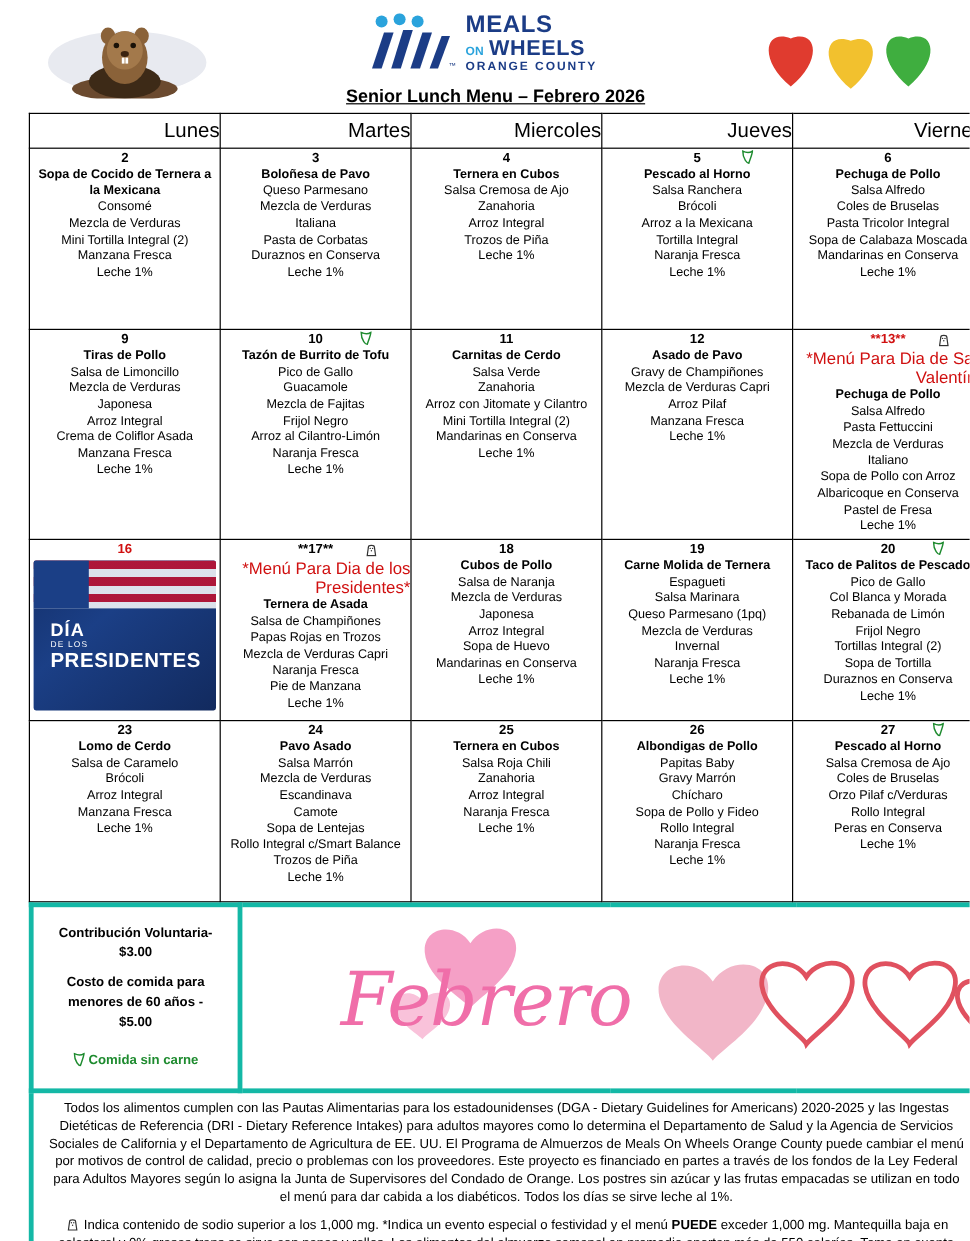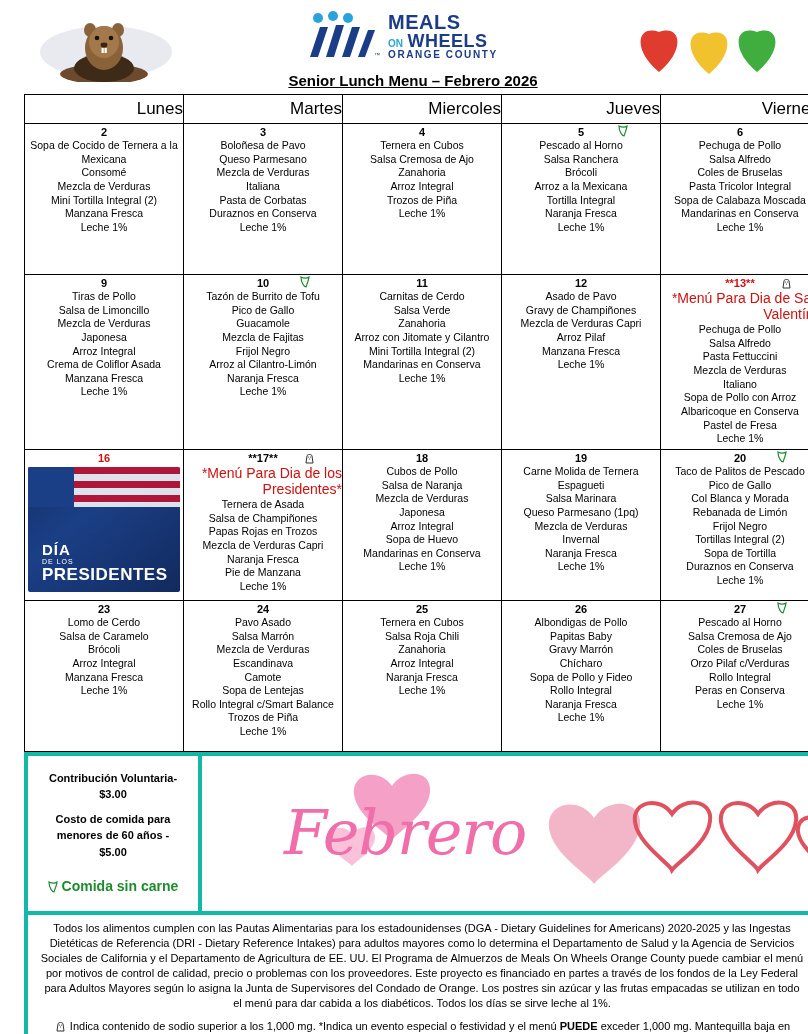--- a/index.html
+++ b/index.html
@@ -28,42 +28,42 @@
   
   table.cal{border-collapse:collapse;width:796px;table-layout:fixed;margin-top:4px;}
   table.cal th,table.cal td{border:1px solid #000;vertical-align:top;}
   table.cal th{font-size:17px;font-weight:normal;padding:4px 0;text-align:right;}
   td.day{padding:0;height:150px;position:relative;}
   .daynum{font-size:11px;font-weight:bold;text-align:center;padding:2px 0 1px;position:relative;}
   .daynum .leaf{position:absolute;right:32px;top:1px;}
   .daynum .salt{position:absolute;right:26px;top:2px;}
   .daynum.red{color:#d01010;}
   .meal{font-size:10.5px;line-height:1.30;text-align:center;padding:0 3px 3px;}
-  .meal .entree{font-weight:normal;}
+  .meal .entree{font-weight:bold;}
   .note{font-size:14px;color:#d01010;text-align:right;line-height:1.15;margin-bottom:1px;}
   .leafico{display:inline-block;width:10px;height:12px;vertical-align:-2px;}
   .saltico{display:inline-block;width:13px;height:12px;vertical-align:-2px;}
 
   
   .pres{height:125px;margin:2px 3px 0 3px;border-radius:2px;
     background:linear-gradient(140deg,#14306b 0%,#1b3f86 38%,#122a5e 100%);
     position:relative;overflow:hidden;}
   .pres .stripe{position:absolute;left:0;top:0;width:100%;height:40px;
     background:repeating-linear-gradient(180deg,#c8102e 0 7px,#ffffff 7px 14px);opacity:.85;}
   .pres .blue{position:absolute;left:0;top:0;width:46px;height:40px;background:#1b3f86;}
-  .pres .txt{position:absolute;left:14px;bottom:7px;color:#fff;}
+  .pres .txt{position:absolute;left:14px;bottom:31px;color:#fff;}
   .pres .t1{font-size:15px;font-weight:bold;letter-spacing:1px;}
   .pres .t2{font-size:7px;letter-spacing:1px;}
   .pres .t3{font-size:17px;font-weight:bold;letter-spacing:.5px;}
 
   
   table.foot{border-collapse:collapse;width:796px;table-layout:fixed;}
   table.foot td{border:4px solid #14b8a6;vertical-align:top;}
   .contrib{width:158px;padding:14px 6px;text-align:center;font-size:11px;font-weight:bold;line-height:1.5;}
-  .contrib .vegline{margin-top:16px;color:#1e8b2f;font-size:14px;font-weight:bold;}
+  .contrib .vegline{margin-top:16px;color:#1e8b2f;font-size:11px;font-weight:bold;}
   .febcell{position:relative;height:148px;overflow:hidden;margin-top:48px;}
   .febword{position:absolute;left:82px;top:40px;font-family:"DejaVu Serif",serif;font-style:italic;
     font-size:62px;color:#f06ea9;letter-spacing:-1px;}
   .disc{font-size:11px;line-height:1.35;text-align:center;padding:5px 10px 3px;}
   .disc b{font-weight:bold;}
   .site{display:block;text-align:right;font-size:10px;color:#1919c8;text-decoration:underline;font-weight:bold;margin-top:1px;}
   .disc .saltico{vertical-align:-2px;}
 </style>
 </head>
 <body>

